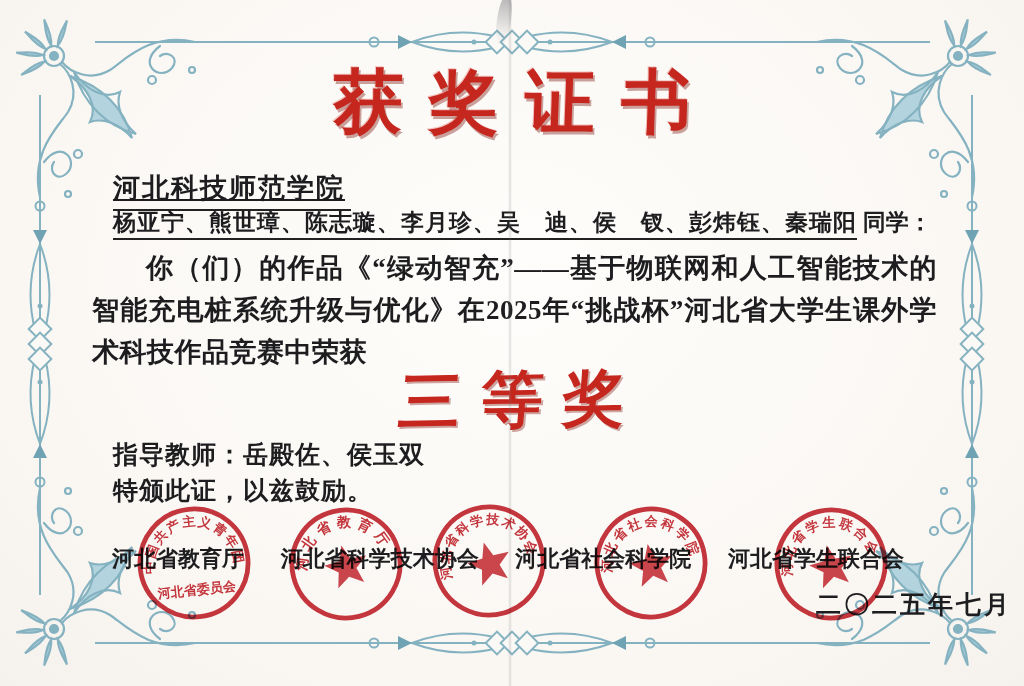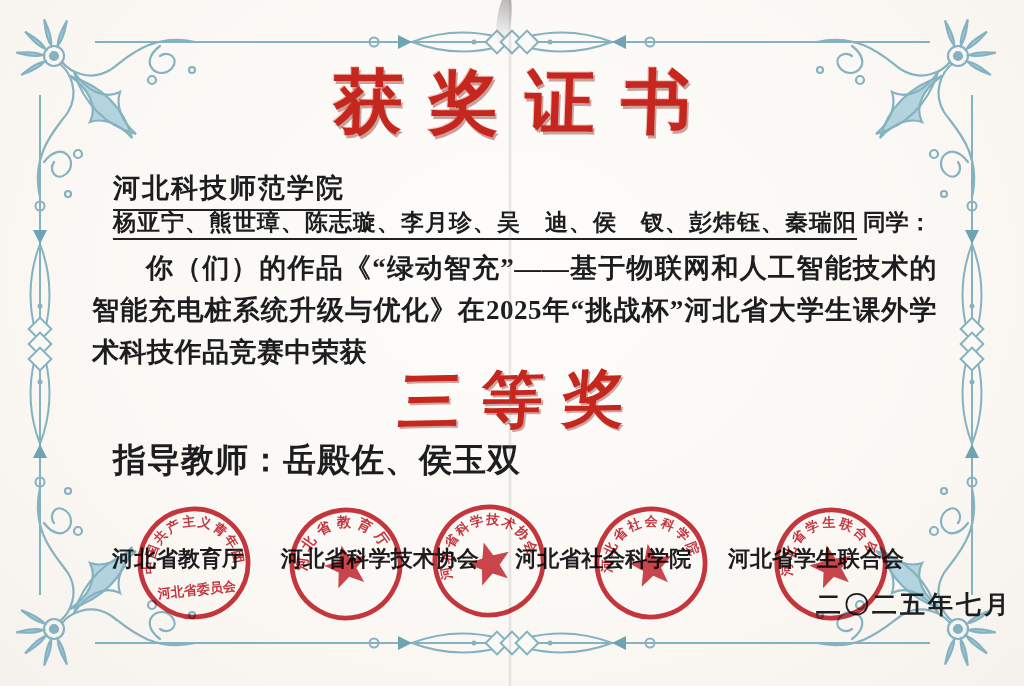--- a/index.html
+++ b/index.html
@@ -31,40 +31,40 @@
   .title{
     position:absolute;left:0;top:56px;width:1024px;text-align:center;
     font-size:70px;font-weight:900;letter-spacing:26px;text-indent:26px;
     color:#c5261e;
     text-shadow:2px 3px 0 rgba(125,24,16,.40), -1px -1px 0 rgba(220,90,80,.35);
     transform:skewX(-2deg);
   }
   .school{
     position:absolute;left:113px;top:170px;
     font-size:27px;font-weight:bold;letter-spacing:2px;
-    border-bottom:2px solid #222;padding:0 6px 3px 0;
+    border-bottom:2px solid #222;padding:0 6px 3px 0;text-decoration:underline;
   }
   .names-row{
     position:absolute;left:113px;top:207px;font-size:23px;font-weight:bold;white-space:nowrap;
   }
   .names-row .names{border-bottom:2px solid #222;padding-bottom:3px;letter-spacing:1px;}
   .names-row .suffix{}
   .body-text{
     position:absolute;left:92px;top:248px;width:845px;
     font-size:27px;font-weight:bold;line-height:1.55;letter-spacing:.5px;
     text-align:justify;text-indent:2em;
   }
   .award{
     position:absolute;left:0;top:358px;width:1024px;text-align:center;
     font-size:62px;font-weight:900;letter-spacing:20px;text-indent:20px;
     color:#c5261e;
     text-shadow:2px 2px 0 rgba(125,24,16,.38);
     transform:skewX(-6deg) rotate(-1deg);
   }
-  .advisor{position:absolute;left:113px;top:438px;font-size:33px;font-weight:bold;letter-spacing:1px;}
+  .advisor{position:absolute;left:113px;top:438px;font-size:25px;font-weight:bold;letter-spacing:1px;}
   .closing{position:absolute;left:113px;top:474px;font-size:25px;font-weight:bold;letter-spacing:1px;}
   .issuers{
     position:absolute;left:112px;top:544px;width:792px;
     display:flex;justify-content:space-between;
     font-size:22px;font-weight:bold;white-space:nowrap;
   }
   .date{position:absolute;left:0;top:588px;width:1012px;text-align:right;font-size:25px;font-weight:bold;letter-spacing:3px;}
 
   .seal{
     position:absolute;width:122px;height:122px;z-index:5;
@@ -152,20 +152,21 @@
     <div class="names-row">
       <span class="names">杨亚宁、熊世璋、陈志璇、李月珍、吴　迪、侯　钗、彭炜钰、秦瑞阳</span>
       <span class="suffix">同学：</span>
     </div>
 
     <div class="body-text">你（们）的作品《“绿动智充”——基于物联网和人工智能技术的智能充电桩系统升级与优化》在2025年“挑战杯”河北省大学生课外学术科技作品竞赛中荣获</div>
 
     <div class="award">三等奖</div>
 
     <div class="advisor">指导教师：岳殿佐、侯玉双</div>
+    <div class="closing">特颁此证，以兹鼓励。</div>
 
     <div class="issuers">
       <span>河北省教育厅</span>
       <span>河北省科学技术协会</span>
       <span>河北省社会科学院</span>
       <span>河北省学生联合会</span>
     </div>
 
     <div class="date">二〇二五年七月</div>
   </div>

